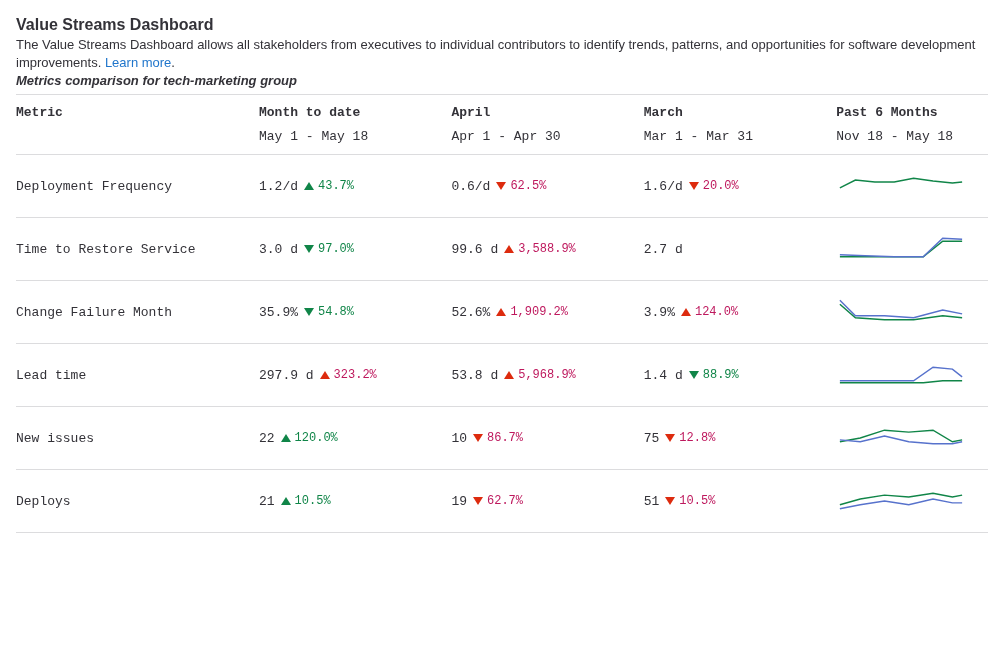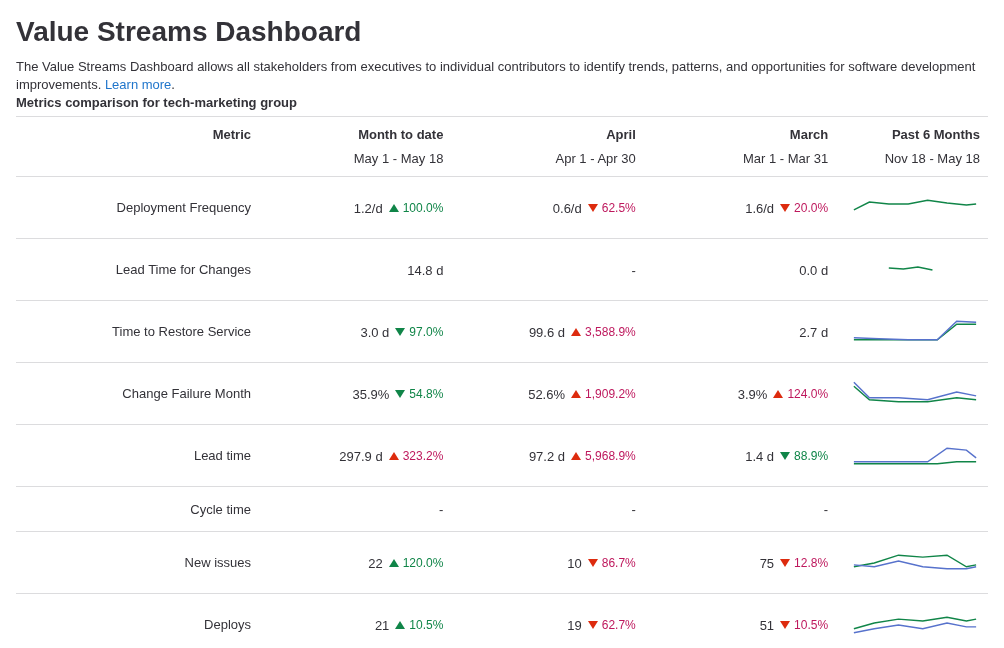--- a/index.html
+++ b/index.html
@@ -5,50 +5,52 @@
   * { box-sizing: border-box; margin: 0; padding: 0; }
   body {
     font-family: -apple-system, BlinkMacSystemFont, "Segoe UI", Helvetica, Arial, sans-serif;
     font-size: 13px;
     color: #333238;
     background: #fff;
     padding: 16px;
     width: 1004px;
   }
   h1 {
-    font-size: 28px;
+    font-size: 16px;
     font-weight: 600;
     color: #333238;
-    margin-bottom: 10px;
+    margin-bottom: 2px;
   }
   .desc {
     font-size: 13px;
     line-height: 1.4;
     color: #333238;
     margin-bottom: 1px;
   }
   .desc a {
     color: #1f75cb;
     text-decoration: none;
   }
   .subhead {
     font-size: 13px;
     font-weight: 600;
     margin-bottom: 6px;
+    font-style: italic;
   }
   table {
     width: 100%;
     border-collapse: collapse;
     table-layout: fixed;
   }
   th, td {
-    text-align: right;
+    text-align: left;
     border-top: 1px solid #dcdcde;
     border-bottom: 1px solid #dcdcde;
     font-size: 13px;
+    font-family: Liberation Mono, monospace;
   }
   th {
     padding: 10px 8px 10px 0;
     vertical-align: top;
     font-weight: 600;
   }
   td {
     padding: 14px 8px 14px 0;
     vertical-align: middle;
   }
@@ -121,41 +123,32 @@
         <span>Past 6 Months</span>
         <span class="sub">Nov 18 - May 18</span>
       </th>
     </tr>
   </thead>
   <tbody id="tbody">
       <tr>
         <td>Deployment Frequency</td>
         <td><span class="val">1.2/d</span><span class="trend-up good">
             <span class="tri tri-up-good"></span>
-            <span>100.0%</span>
+            <span>43.7%</span>
           </span></td>
         <td><span class="val">0.6/d</span><span class="trend-down bad">
             <span class="tri tri-down-bad"></span>
             <span>62.5%</span>
           </span></td>
         <td><span class="val">1.6/d</span><span class="trend-down bad">
             <span class="tri tri-down-bad"></span>
             <span>20.0%</span>
           </span></td>
         <td><svg class="spark" viewBox="0 0 134 28">
             <polyline points="4,18 20,10 40,12 60,12 80,8 100,11 120,13 130,12" fill="none" stroke="#108548" stroke-width="1.5"></polyline>
-          </svg></td>
-      </tr>
-      <tr>
-        <td>Lead Time for Changes</td>
-        <td><span class="val">14.8 d</span></td>
-        <td><span class="val">-</span></td>
-        <td><span class="val">0.0 d</span></td>
-        <td><svg class="spark" viewBox="0 0 134 28">
-            <polyline points="40,14 55,15 70,13 85,16" fill="none" stroke="#108548" stroke-width="1.5"></polyline>
           </svg></td>
       </tr>
       <tr>
         <td>Time to Restore Service</td>
         <td><span class="val">3.0 d</span><span class="trend-down good">
             <span class="tri tri-down-good"></span>
             <span>97.0%</span>
           </span></td>
         <td><span class="val">99.6 d</span><span class="trend-up bad">
             <span class="tri tri-up-bad"></span>
@@ -185,39 +178,32 @@
             <polyline points="4,8 20,22 50,24 80,24 110,20 130,22" fill="none" stroke="#108548" stroke-width="1.5"></polyline>
             <polyline points="4,4 20,20 50,20 80,22 110,14 130,18" fill="none" stroke="#5772cc" stroke-width="1.5"></polyline>
           </svg></td>
       </tr>
       <tr>
         <td>Lead time</td>
         <td><span class="val">297.9 d</span><span class="trend-up bad">
             <span class="tri tri-up-bad"></span>
             <span>323.2%</span>
           </span></td>
-        <td><span class="val">97.2 d</span><span class="trend-up bad">
+        <td><span class="val">53.8 d</span><span class="trend-up bad">
             <span class="tri tri-up-bad"></span>
             <span>5,968.9%</span>
           </span></td>
         <td><span class="val">1.4 d</span><span class="trend-down good">
             <span class="tri tri-down-good"></span>
             <span>88.9%</span>
           </span></td>
         <td><svg class="spark" viewBox="0 0 134 28">
             <polyline points="4,24 30,24 60,24 90,24 110,22 130,22" fill="none" stroke="#108548" stroke-width="1.5"></polyline>
             <polyline points="4,22 30,22 60,22 80,22 100,8 120,10 130,18" fill="none" stroke="#5772cc" stroke-width="1.5"></polyline>
           </svg></td>
-      </tr>
-      <tr>
-        <td>Cycle time</td>
-        <td><span class="val">-</span></td>
-        <td><span class="val">-</span></td>
-        <td><span class="val">-</span></td>
-        <td></td>
       </tr>
       <tr>
         <td>New issues</td>
         <td><span class="val">22</span><span class="trend-up good">
             <span class="tri tri-up-good"></span>
             <span>120.0%</span>
           </span></td>
         <td><span class="val">10</span><span class="trend-down bad">
             <span class="tri tri-down-bad"></span>
             <span>86.7%</span>

